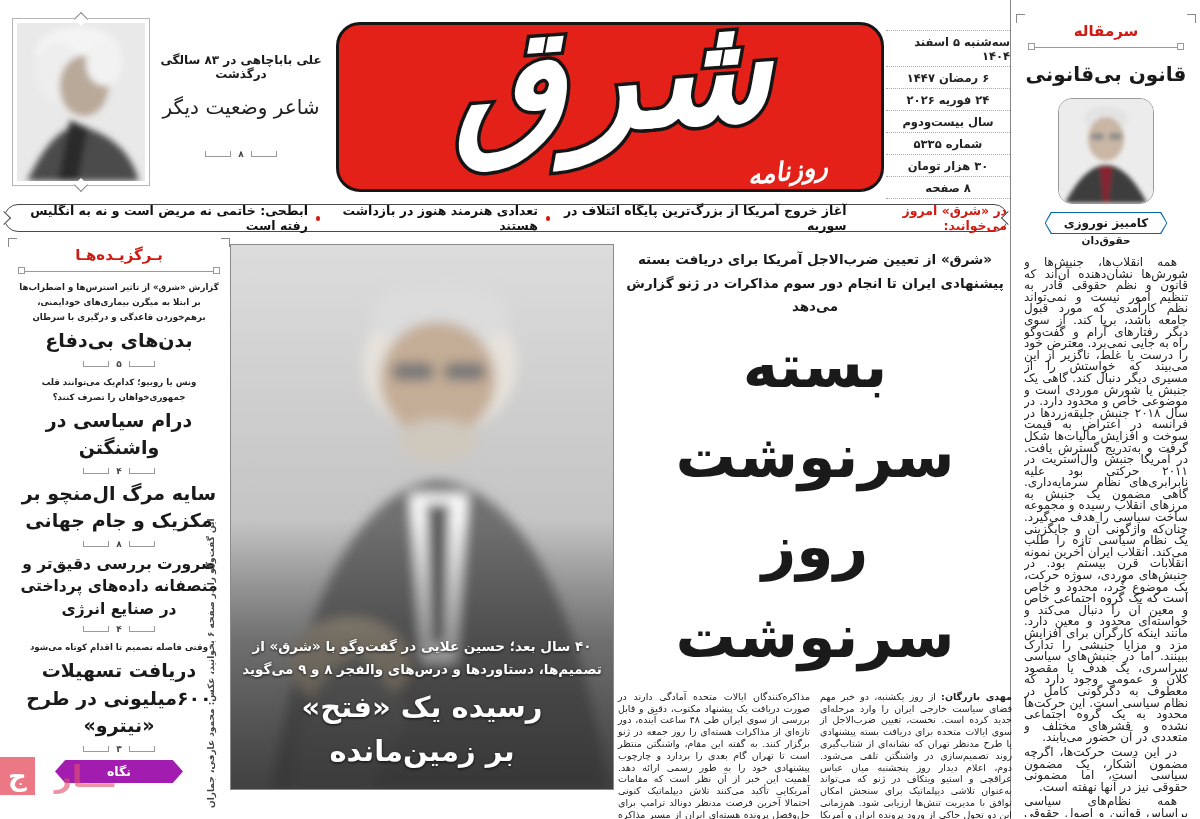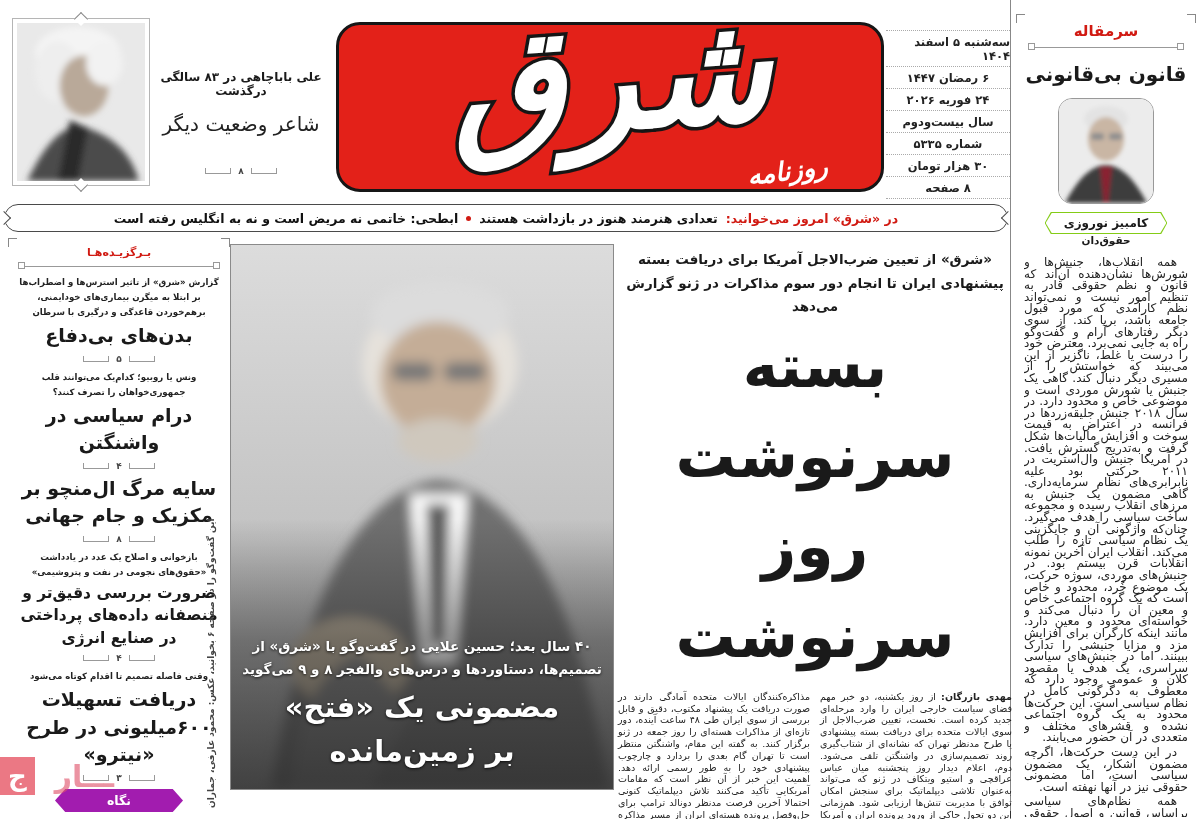--- a/index.html
+++ b/index.html
@@ -16,21 +16,21 @@
   .frame{position:relative;}
   .frame::before,.frame::after{content:"";position:absolute;top:0;width:8px;height:8px;border-top:1px solid #888;}
   .frame::before{right:0;border-right:1px solid #888;}
   .frame::after{left:0;border-left:1px solid #888;}
   
   .obit-photo{position:absolute;left:12px;top:18px;width:138px;height:168px;background:#fff;border:1px solid #b5b5b5;padding:4px;box-sizing:border-box;}
   .obit-photo svg{width:100%;height:100%;display:block;}
   .chev{position:absolute;left:50%;width:9px;height:9px;border-top:1.5px solid #888;border-right:1.5px solid #888;background:#fff;}
   .chev.t{top:-5px;transform:translateX(-50%) rotate(-45deg);}
   .chev.b{bottom:-5px;transform:translateX(-50%) rotate(135deg);}
-  .obit-text{position:absolute;left:150px;top:70px;width:182px;text-align:center;}
+  .obit-text{position:absolute;left:150px;top:53px;width:182px;text-align:center;}
   .obit-kicker{font-size:12px;font-weight:700;}
   .obit-headline{font-size:20px;font-weight:400;margin-top:14px;color:#222;}
   .obit-text .pg{margin-top:30px;}
   
   .masthead{position:absolute;left:334px;top:2px;width:552px;height:194px;}
   .masthead-box{position:absolute;left:2px;right:2px;top:20px;bottom:4px;background:#e32119;border:3px solid #161616;border-radius:24px;}
   .masthead-title{
     position:absolute;left:0;right:0;top:-12px;text-align:center;
     font-size:148px;font-weight:900;font-style:italic;color:#fff;line-height:1.2;
     -webkit-text-stroke:7px #161616;paint-order:stroke fill;
@@ -51,28 +51,28 @@
   .ticker ul{display:flex;list-style:none;margin:0;padding:0;gap:8px;align-items:center;}
   .ticker li{display:flex;align-items:center;gap:8px;color:#111;}
   .ticker li + li::before{content:"";width:5px;height:5px;border-radius:50%;background:#d11a12;display:inline-block;}
   
   .vrule{position:absolute;left:1010px;top:0;bottom:0;width:1px;background:#888;}
   .editorial{position:absolute;left:1016px;top:14px;width:180px;height:805px;box-sizing:border-box;padding:8px 8px 0;text-align:center;}
   .ed-section{color:#d11a12;font-size:15px;font-weight:700;letter-spacing:3px;}
   .ed-title{font-size:20px;font-weight:800;margin:14px 0 12px;}
   .ed-photo{width:94px;height:104px;margin:2px auto 6px;border:1px solid #999;border-radius:14px;overflow:hidden;}
   .ed-photo svg{width:100%;height:100%;display:block;}
-  .hex-b{display:inline-block;background:#84cc16;clip-path:polygon(5% 0,95% 0,100% 50%,95% 100%,5% 100%,0 50%);padding:1px;margin-top:2px;}
+  .hex-b{display:inline-block;background:#0369a1;clip-path:polygon(5% 0,95% 0,100% 50%,95% 100%,5% 100%,0 50%);padding:1px;margin-top:2px;}
   .hex-i{display:block;background:#fff;clip-path:polygon(5% 0,95% 0,100% 50%,95% 100%,5% 100%,0 50%);padding:3px 18px;font-size:12px;font-weight:800;}
   .ed-role{font-size:10.5px;font-weight:700;}
   .ed-body{margin-top:11px;text-align:justify;font-size:12px;line-height:11.6px;color:#222;height:560px;overflow:hidden;}
   .ed-body p{margin:0 0 3px;text-indent:11px;}
   
   .sidebar{position:absolute;left:8px;top:238px;width:222px;height:578px;box-sizing:border-box;padding:8px 6px 0;text-align:center;}
-  .sb-title{color:#d11a12;font-size:11px;font-weight:700;letter-spacing:4px;}
+  .sb-title{color:#d11a12;font-size:15px;font-weight:700;letter-spacing:4px;}
   .sb-kicker{font-size:8.6px;font-weight:700;line-height:1.75;margin:6px 2px 2px;color:#222;}
   .sb-headline{font-size:19px;font-weight:800;line-height:1.45;margin:2px 0;}
   .sb-headline.mid{font-size:15.5px;font-weight:700;}
   .look-badge{width:128px;margin:6px auto 8px;background:#a21caf;color:#fff;font-size:12.5px;font-weight:800;
     clip-path:polygon(8% 0,92% 0,100% 50%,92% 100%,8% 100%,0 50%);padding:4px 0;}
   
   .main-photo{position:absolute;left:230px;top:244px;width:384px;height:546px;border:1px solid #8a8a8a;box-sizing:border-box;overflow:hidden;background:#8b5cf6;}
   .main-photo svg{width:100%;height:100%;display:block;}
   .photo-shade{position:absolute;left:0;right:0;bottom:0;height:270px;background:linear-gradient(to bottom,rgba(40,40,40,0) 0%,rgba(35,35,35,.45) 45%,rgba(25,25,25,.66) 100%);}
   .photo-caption{position:absolute;left:8px;right:8px;bottom:16px;text-align:center;color:#fff;text-shadow:0 1px 3px rgba(0,0,0,.8);}
@@ -133,20 +133,21 @@
   <div class="row">۲۴ فوریه ۲۰۲۶</div>
   <div class="row">سال بیست‌ودوم</div>
   <div class="row">شماره ۵۳۳۵</div>
   <div class="row">۳۰ هزار تومان</div>
   <div class="row">۸ صفحه</div>
 </div>
 
 <div class="ticker">
   <span class="lead-in">در «شرق» امروز می‌خوانید:</span>
   <ul>
+    <li>آغاز خروج آمریکا از بزرگ‌ترین پایگاه ائتلاف در سوریه</li>
     <li>تعدادی هنرمند هنوز در بازداشت هستند</li>
     <li>ابطحی: خاتمی نه مریض است و نه به انگلیس رفته است</li>
   </ul>
 </div>
 
 <div class="vrule"></div>
 <div class="editorial frame">
   <div class="ed-section">سرمقاله</div>
   <div class="rule"></div>
   <div class="ed-title">قانون بی‌قانونی</div>
@@ -198,21 +199,20 @@
   </div>
 
   <div>
     <div class="sb-headline">سایه مرگ ال‌منچو بر مکزیک و جام جهانی</div>
     <div class="pg">
         <span>۸</span>
       </div>
   </div>
 
   <div>
-    <div class="sb-kicker">بازخوانی و اصلاح یک عدد در یادداشت «حقوق‌های نجومی در نفت و پتروشیمی»</div>
     <div class="sb-headline mid">ضرورت بررسی دقیق‌تر و منصفانه داده‌های پرداختی در صنایع انرژی</div>
     <div class="pg">
         <span>۴</span>
       </div>
   </div>
 
   <div>
     <div class="sb-kicker">وقتی فاصله تصمیم تا اقدام کوتاه می‌شود</div>
     <div class="sb-headline">دریافت تسهیلات ۶۰۰میلیونی در طرح «نیترو»</div>
     <div class="pg">
@@ -249,21 +249,21 @@
       <path d="M180 250 L238 250 L226 420 L192 420 Z" fill="#fdfdfd"></path>
       <path d="M196 260 L220 260 L214 400 L202 400 Z" fill="#5a5a5a"></path>
       <ellipse cx="120" cy="420" rx="60" ry="46" fill="#b4a894"></ellipse>
       <path d="M60 546 Q70 430 130 410 L180 470 L140 546 Z" fill="#7c7c7c"></path>
     </g>
   </svg>
   <div class="photo-shade"></div>
   <div class="photo-caption">
     <div class="pc-kicker">۴۰ سال بعد؛ حسین علایی در گفت‌وگو با «شرق» از تصمیم‌ها، دستاوردها و درس‌های والفجر ۸ و ۹ می‌گوید</div>
     <div class="pc-headline">
-      <span>مضمونی یک «فتح»</span><br>
+      <span>رسیده یک «فتح»</span><br>
       <span>بر زمین‌مانده</span>
     </div>
   </div>
 </div>
 
 <div class="lead">
   <div class="lead-kicker">«شرق» از تعیین ضرب‌الاجل آمریکا برای دریافت بسته پیشنهادی ایران تا انجام دور سوم مذاکرات در ژنو گزارش می‌دهد</div>
   <div class="lead-headline">
     <span>بسته سرنوشت</span><br>
     <span>روز سرنوشت</span>

